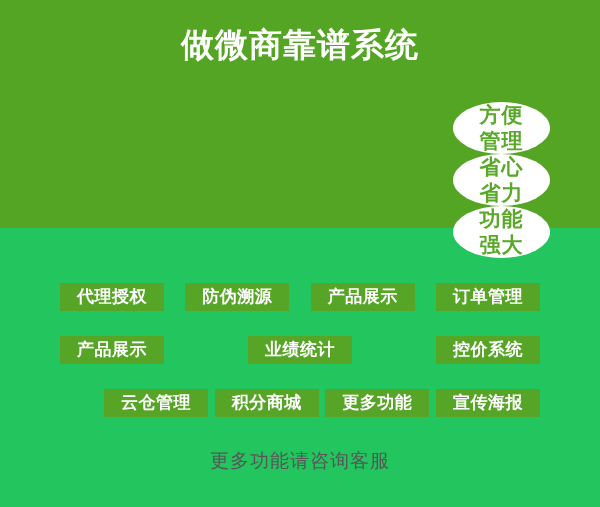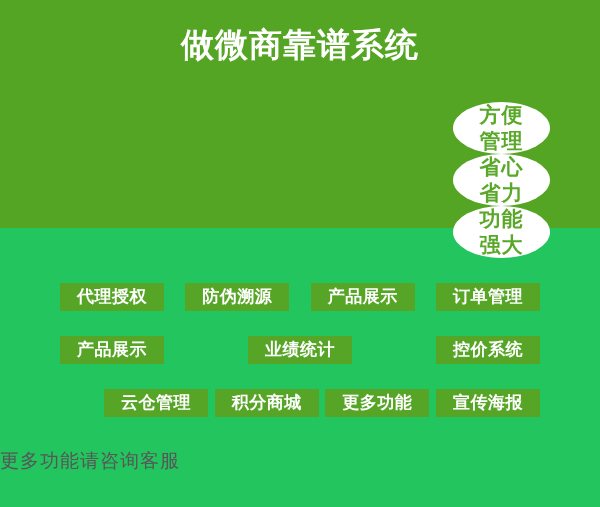--- a/index.html
+++ b/index.html
@@ -113,21 +113,21 @@
     box-sizing: border-box;
     white-space: nowrap;
   }
 
   
   .footer-note {
     position: absolute;
     left: 0;
     top: 448px;
     width: 600px;
-    text-align: left;
+    text-align: center;
     color: #575757;
     font-size: 19px;
     line-height: 26px;
     letter-spacing: 1px;
     white-space: nowrap;
   }
 </style>
 </head>
 <body>
 

